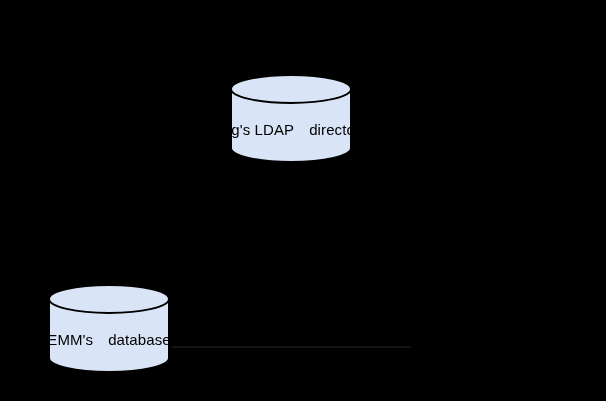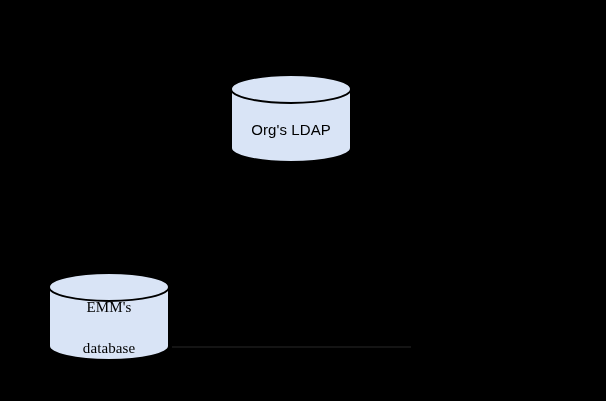--- a/index.html
+++ b/index.html
@@ -25,30 +25,30 @@
     left: 0;
     top: 0;
     display: block;
   }
   .node .cyl-fill {
     fill: #d9e4f6;
     stroke: #000000;
     stroke-width: 2;
   }
   .node-ldap   { left: 230px; top: 74px;  }
-  .node-emm    { left: 48px;  top: 272px; font-family: Liberation Serif, serif; }
+  .node-emm    { left: 48px;  top: 284px; }
   .node-google { left: 411px; top: 272px; }
   .node-label {
     position: absolute;
     left: 0;
     top: 28px;
     width: 122px;
     height: 55px;
     display: flex;
-    flex-direction: column;
+    flex-direction: row;
     align-items: center;
     justify-content: center;
     text-align: center;
     color: #000000;
     font-size: 15px;
     line-height: 26px;
     letter-spacing: 0.1px;
     gap: 15px;
   }
   .node-label span { display: block; white-space: nowrap; }
@@ -68,20 +68,21 @@
 
   <div class="connector-faint"></div>
 
   <div class="node node-ldap">
     <svg width="122" height="90" viewBox="0 0 122 90">
       <path class="cyl-fill" d="M 1 15 L 1 74 A 60 14 0 0 0 121 74 L 121 15"></path>
       <ellipse class="cyl-fill" cx="61" cy="15" rx="60" ry="14"></ellipse>
     </svg>
     <div class="node-label">
       <span>Org's LDAP</span>
+      <span>directory</span>
     </div>
   </div>
 
   <div class="node node-emm">
     <svg width="122" height="90" viewBox="0 0 122 90">
       <path class="cyl-fill" d="M 1 15 L 1 74 A 60 14 0 0 0 121 74 L 121 15"></path>
       <ellipse class="cyl-fill" cx="61" cy="15" rx="60" ry="14"></ellipse>
     </svg>
     <div class="node-label">
       <span>EMM's</span>

